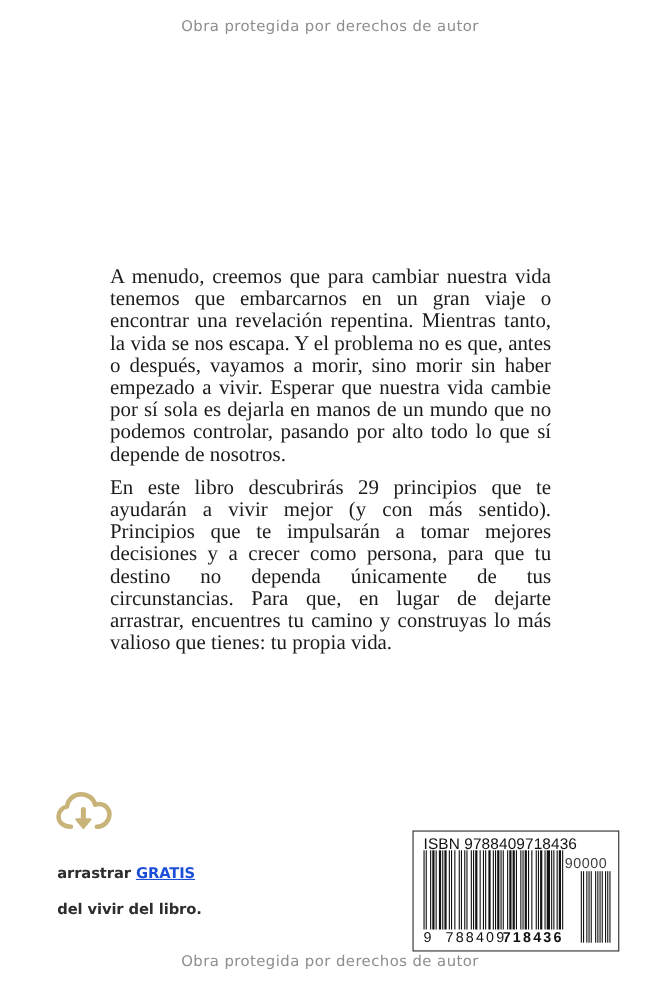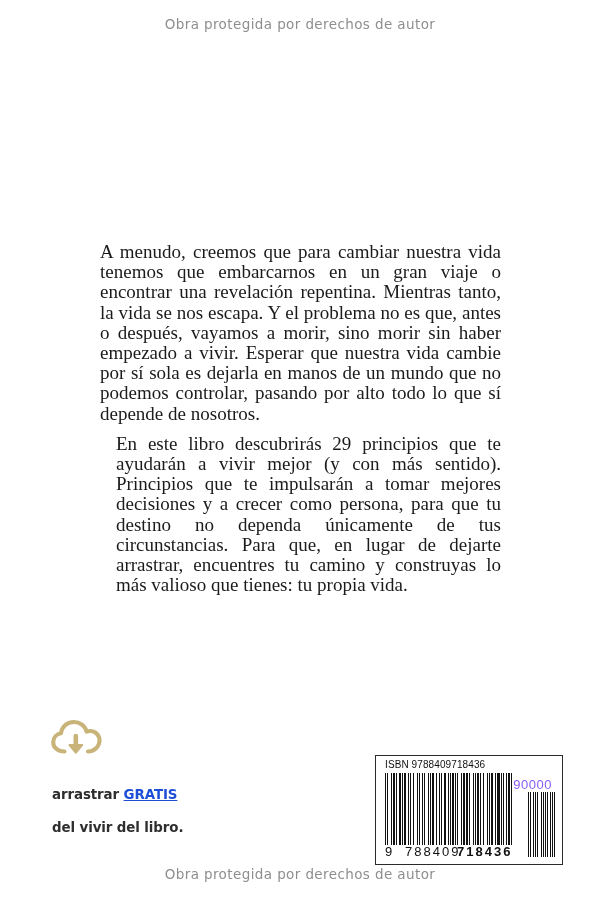--- a/index.html
+++ b/index.html
@@ -49,21 +49,21 @@
     margin: 0 0 10px 0;
     font-family: "Liberation Serif", serif;
     font-size: 19px;
     line-height: 20.2px;
     color: #1b1b1b;
     text-align: justify;
     text-justify: inter-word;
     -webkit-hyphens: manual;
     hyphens: manual;
   }
-  .blurb p:last-child { margin-bottom: 0; margin-left: 16px; }
+  .blurb p:last-child { margin-bottom: 0; }
 
   
   .promo {
     position: absolute;
     left: 52px;
     top: 716px;
     width: 200px;
   }
   .promo-icon {
     display: block;
@@ -93,32 +93,32 @@
     height: 110px;
     background: #ffffff;
     border: 1px solid #2a2a2a;
     box-sizing: border-box;
   }
   .barcode-isbn {
     position: absolute;
     left: 9px;
     top: 3px;
     font-family: "Liberation Sans", sans-serif;
-    font-size: 10px;
+    font-size: 14px;
     color: #111111;
     white-space: nowrap;
     letter-spacing: 0.1px;
   }
   .barcode-addon-label {
     position: absolute;
     right: 10px;
     top: 21px;
     font-family: "Liberation Sans", sans-serif;
     font-size: 13px;
-    color: #8b5cf6;
+    color: #404040;
     letter-spacing: 0.5px;
     text-align: center;
   }
   .bars-main {
     position: absolute;
     left: 9px;
     top: 17px;
     width: 130px;
     height: 72px;
   }

